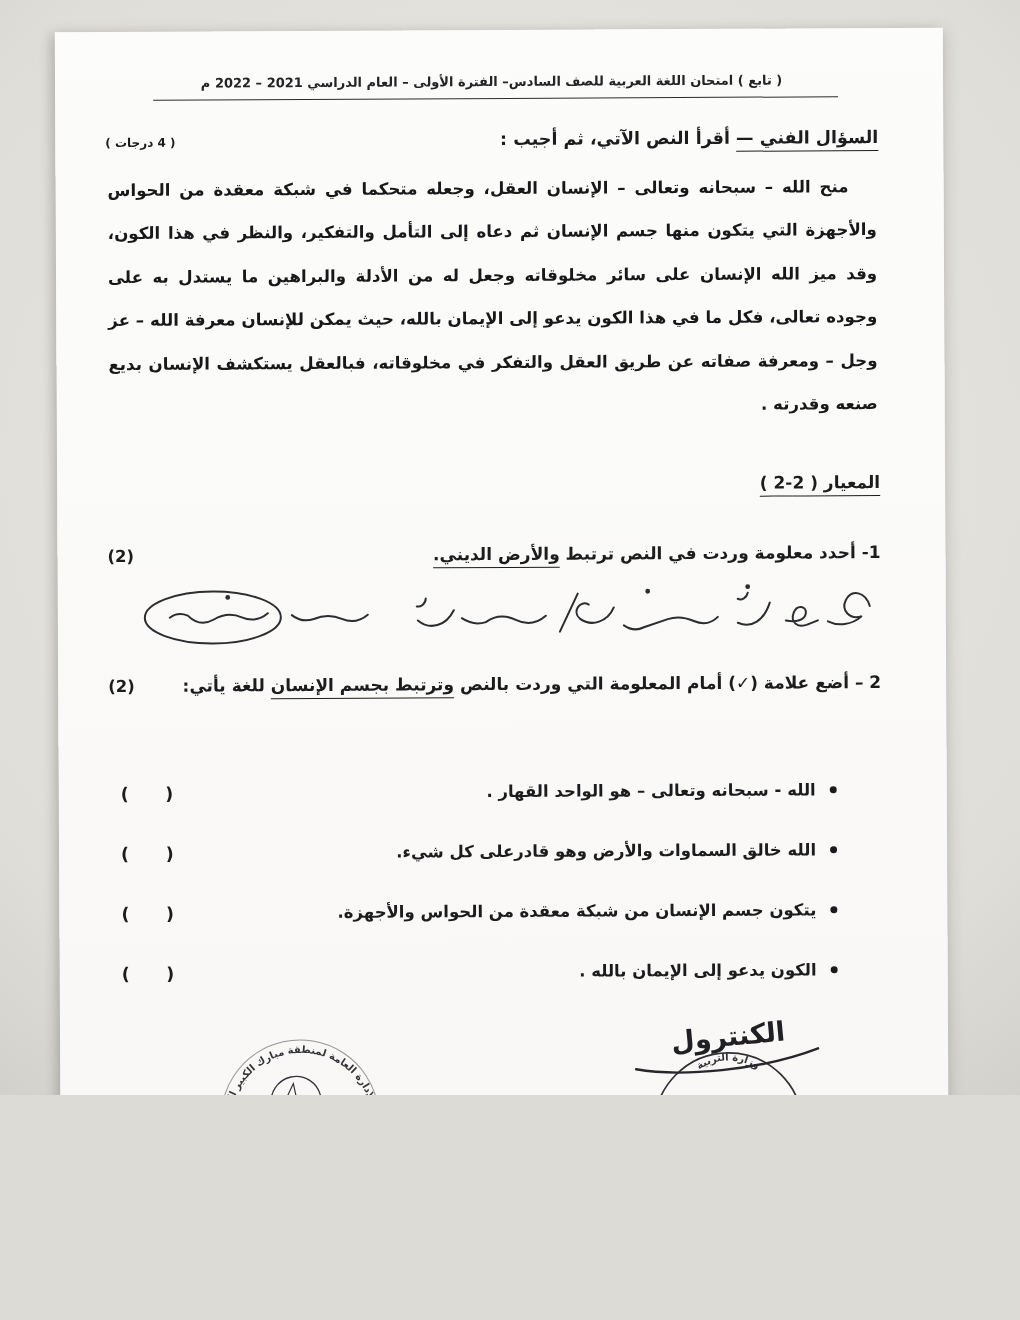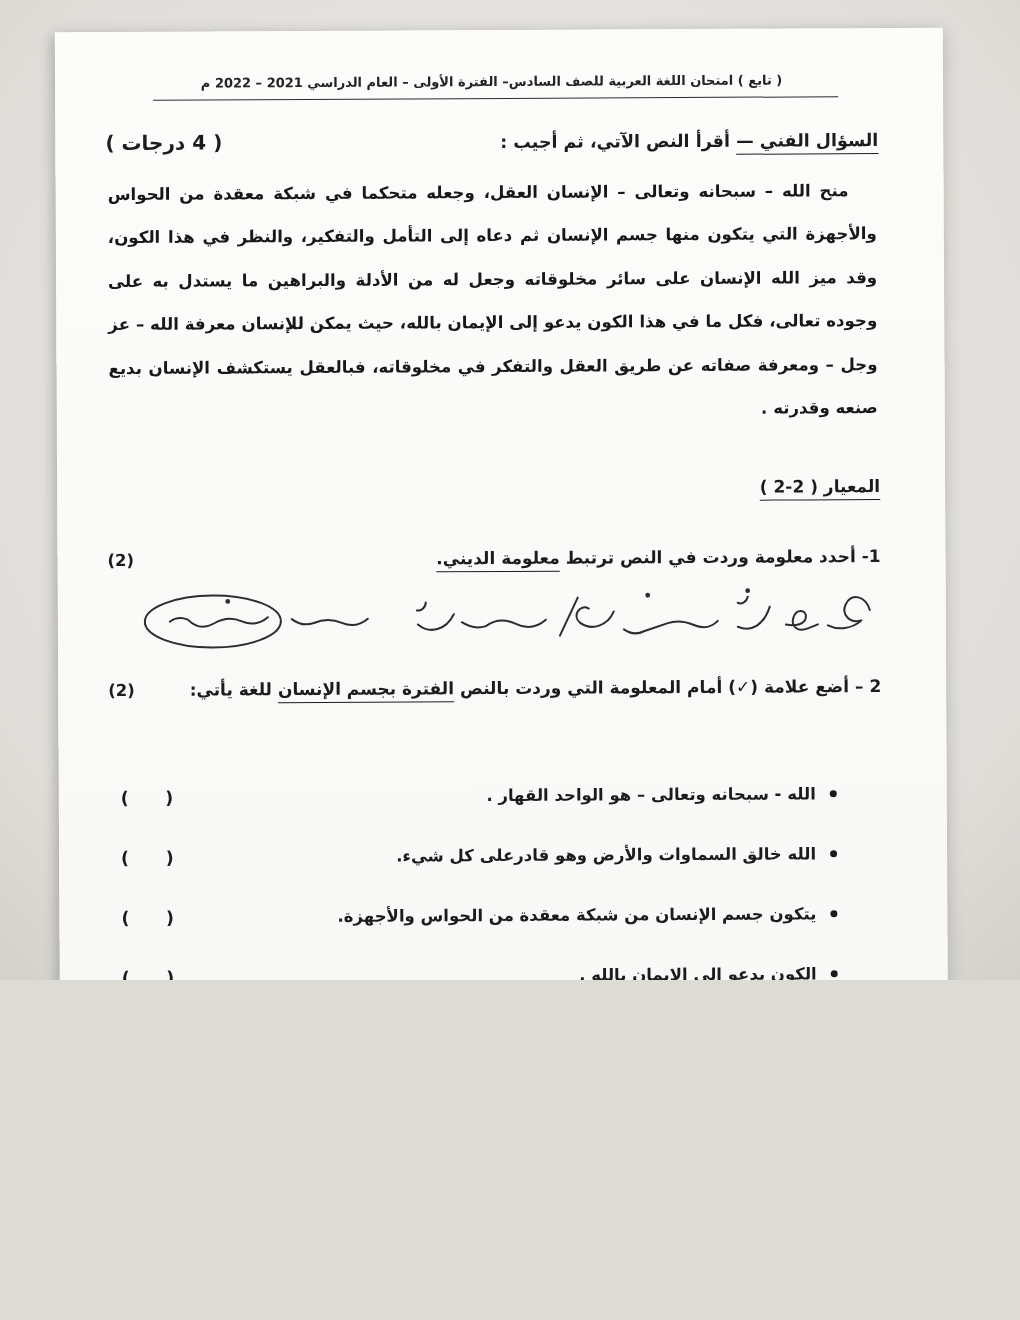--- a/index.html
+++ b/index.html
@@ -1,28 +1,28 @@
 <!DOCTYPE html>
 <html lang="ar"><head>
 <meta charset="utf-8">
 <style>
   html,body{margin:0;padding:0;}
   body{width:1020px;height:1320px;background:#dddbd6;font-family:"DejaVu Sans",sans-serif;}
-  .scan{position:relative;width:1020px;height:980px;overflow:hidden;
+  .scan{position:relative;width:1020px;height:1095px;overflow:hidden;
         background:radial-gradient(circle at 50% 42%, #edebe7 0%, #dfddd8 78%, #d3d1cc 100%);text-decoration:underline;}
   .page{position:absolute;left:58px;top:30px;width:888px;height:1238px;box-sizing:border-box;
         padding:26px 65px 0 50px;background:linear-gradient(180deg,#fcfcfb,#f8f7f5);
         direction:rtl;color:#1c1c1e;transform:rotate(-0.3deg);
         box-shadow:0 4px 16px rgba(60,55,48,.25), -5px 2px 10px rgba(0,0,0,.08);}
   .hdr{margin-top:18px;text-align:center;font-size:13px;font-weight:bold;color:#242427;}
   .hdr-rule{border:none;border-top:1.4px solid #2c2c2e;margin:9px 40px 0 48px;}
   .row{display:flex;justify-content:space-between;align-items:baseline;}
   .heading-row{margin-top:30px;}
   .q-heading{font-size:17.5px;font-weight:bold;}
-  .q-marks{font-size:20px;font-weight:bold;}
+  .q-marks{font-size:12px;font-weight:bold;}
   .u{text-decoration:underline;text-underline-offset:7px;text-decoration-thickness:1.4px;}
   .passage{font-size:16.6px;font-weight:bold;line-height:2.62;text-align:justify;
            text-indent:28px;margin:18px 2px 0;color:#18181a;}
   .standard{margin-top:46px;font-size:17px;font-weight:bold;}
   .item-row{margin-top:50px;}
   .item-text{font-size:17px;font-weight:bold;}
   .marks{font-size:16.5px;font-weight:bold;}
   .handwriting{margin-top:14px;height:76px;}
   .item2-row{margin-top:20px;}
   .options{margin-top:88px;padding:0 45px 0 12px;}
@@ -65,21 +65,21 @@
     <div class="row heading-row">
       <div class="q-heading"><span class="u">السؤال الفني —</span><span> أقرأ النص الآتي، ثم أجيب :</span></div>
       <div class="q-marks">( 4 درجات )</div>
     </div>
 
     <p class="passage">منح الله – سبحانه وتعالى – الإنسان العقل، وجعله متحكما في شبكة معقدة من الحواس والأجهزة التي يتكون منها جسم الإنسان ثم دعاه إلى التأمل والتفكير، والنظر في هذا الكون، وقد ميز الله الإنسان على سائر مخلوقاته وجعل له من الأدلة والبراهين ما يستدل به على وجوده تعالى، فكل ما في هذا الكون يدعو إلى الإيمان بالله، حيث يمكن للإنسان معرفة الله – عز وجل – ومعرفة صفاته عن طريق العقل والتفكر في مخلوقاته، فبالعقل يستكشف الإنسان بديع صنعه وقدرته .</p>
 
     <div class="standard u">المعيار ( 2-2 )</div>
 
     <div class="row item-row">
-      <div class="item-text"><span>1- أحدد معلومة وردت في النص ترتبط  </span><span class="u">معلومة الديني.</span></div>
+      <div class="item-text"><span>1- أحدد معلومة وردت في النص ترتبط  </span><span class="u">والأرض الديني.</span></div>
       <div class="marks">(2)</div>
     </div>
 
     <div class="handwriting">
       <svg width="773" height="76" viewBox="0 0 773 76">
         <g fill="none" stroke="#2c2c31" stroke-width="2" stroke-linecap="round">
           <path d="M762,30 c-4,-14 -18,-18 -24,-6 c-5,10 4,20 16,16 c-10,9 -24,10 -34,5"></path>
           <path d="M710,44 l-10,4 c-10,4 -18,-2 -14,-12 c3,-8 13,-7 12,1 c-1,7 -10,9 -20,7"></path>
           <path d="M662,26 c-6,18 -18,26 -32,20 m10,-30 c-1,5 -6,8 -10,6"></path>
           <path d="M610,40 q-10,10 -24,4 t-26,-2 t-24,8 q-10,5 -20,-2"></path>
@@ -91,21 +91,21 @@
           <path d="M160,34 q-12,10 -26,4 t-28,2 t-26,-4 q-10,-4 -18,2"></path>
           <ellipse cx="105" cy="38" rx="68" ry="26"></ellipse>
           <circle cx="640" cy="10" r="1.4" fill="#2c2c31"></circle>
           <circle cx="540" cy="14" r="1.4" fill="#2c2c31"></circle>
           <circle cx="120" cy="18" r="1.4" fill="#2c2c31"></circle>
         </g>
       </svg>
     </div>
 
     <div class="row item-row item2-row">
-      <div class="item-text"><span>2 – أضع علامة (✓) أمام المعلومة التي وردت بالنص </span><span class="u">الفترة بجسم الإنسان</span><span> للغة يأتي:</span></div>
+      <div class="item-text"><span>2 – أضع علامة (✓) أمام المعلومة التي وردت بالنص </span><span class="u">وترتبط بجسم الإنسان</span><span> للغة يأتي:</span></div>
       <div class="marks">(2)</div>
     </div>
 
     <div class="options">
 
       <div class="option">
         <div class="opt-text">
             <span class="bullet"></span>
             <span>الله - سبحانه وتعالى – هو الواحد القهار .</span>
           </div>

